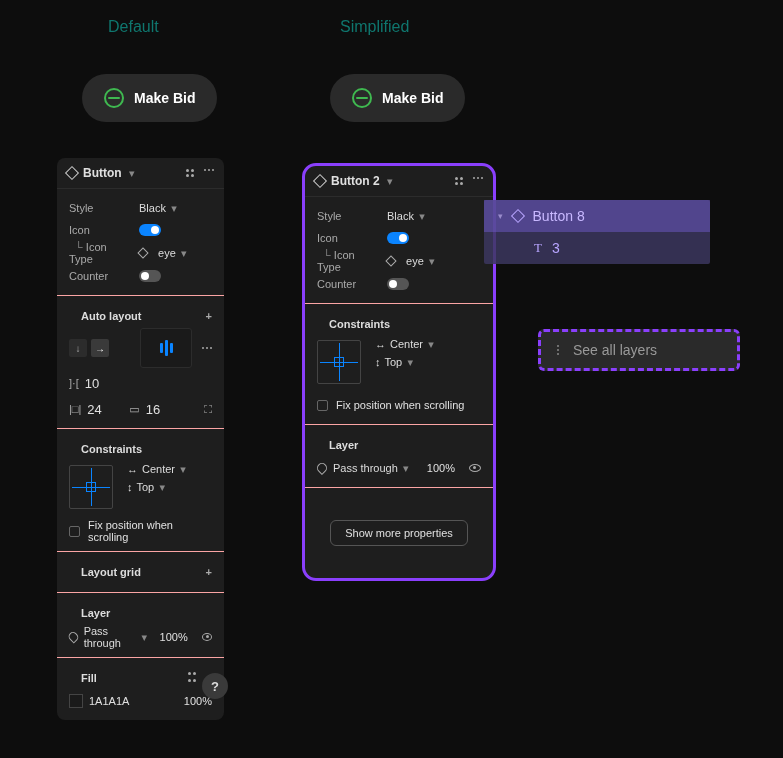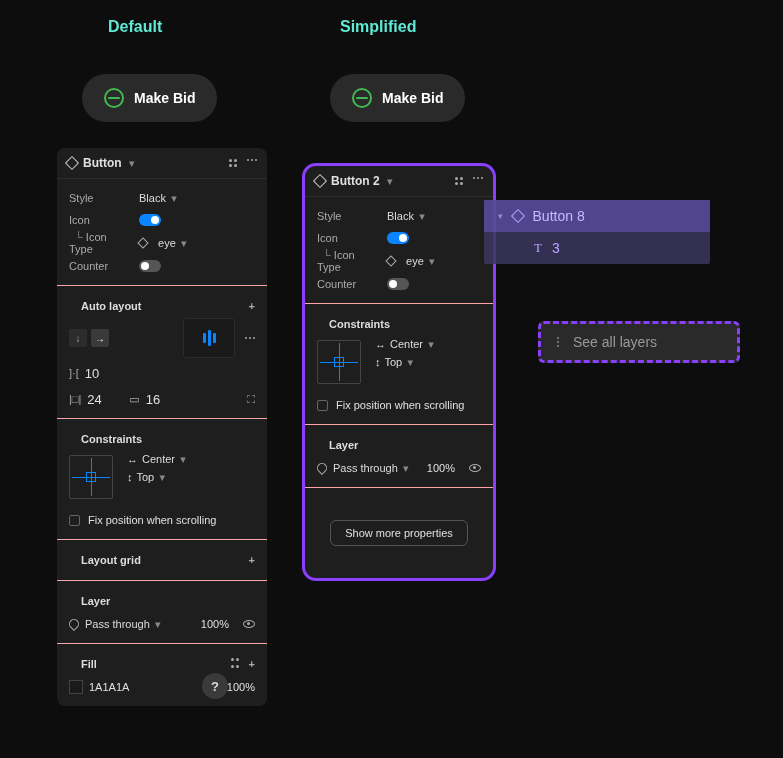--- a/index.html
+++ b/index.html
@@ -1,18 +1,18 @@
 <!DOCTYPE html>
 <html><head>
 <meta charset="utf-8">
 <style>
 * { margin: 0; padding: 0; box-sizing: border-box; font-family: -apple-system, BlinkMacSystemFont, "Segoe UI", sans-serif; }
 body { background: #0d0d0d; width: 783px; height: 758px; position: relative; overflow: hidden; color: #e0e0e0; font-size: 11px; }
 
-.col-label { position: absolute; font-weight: 700; font-size: 16px; color: #5eead4; }
+.col-label { position: absolute; font-weight: 400; font-size: 16px; color: #0f766e; }
 
 .pill-btn { position: absolute; background: #2a2a2a; border-radius: 24px; height: 48px; display: flex; align-items: center; gap: 10px; padding: 0 22px; }
 .pill-icon { width: 20px; height: 20px; border-radius: 50%; border: 2px solid #3fb950; position: relative; }
 .pill-icon::after { content: ""; position: absolute; left: 2px; right: 2px; top: 7px; height: 2px; background: #3fb950; border-radius: 1px; }
 .pill-text { color: #fff; font-weight: 700; font-size: 14px; }
 
 .panel { position: absolute; background: #1e1e1e; border-radius: 8px; font-size: 11px; }
 .panel.hl { border: 3px solid #8a3ffc; border-radius: 14px; }
 
 .sec { padding: 8px 12px; border-bottom: 1px solid #fca5a5; }
@@ -96,21 +96,21 @@
 <div class="pill-btn" style="left:82px; top:74px;">
   <span class="pill-icon"></span>
   <span class="pill-text">Make Bid</span>
 </div>
 
 <div class="pill-btn" style="left:330px; top:74px;">
   <span class="pill-icon"></span>
   <span class="pill-text">Make Bid</span>
 </div>
 
-<div class="panel" style="left:57px; top:148px; width:210px;">
+<div class="panel" style="left:57px; top:158px; width:167px;">
 
   <div class="component-head">
     <span class="diamond"></span>
     <span class="name">Button</span>
     <span class="chev">▾</span>
     <div class="right">
       <span class="quad">
           <span></span>
           <span></span>
           <span></span>
@@ -340,20 +340,20 @@
     <span class="diamond" style="color:#b8a5ff"></span>
     <span>Button 8</span>
   </div>
   <div class="layer-row">
     <span class="ind1"></span>
     <span class="t-icon">T</span>
     <span>3</span>
   </div>
 </div>
 
-<div class="see-all" style="left:538px; top:321px;">
+<div class="see-all" style="left:538px; top:329px;">
   <span class="vdots">
       <span></span>
       <span></span>
       <span></span>
     </span>
   <span>See all layers</span>
 </div>
 
 </body></html>

